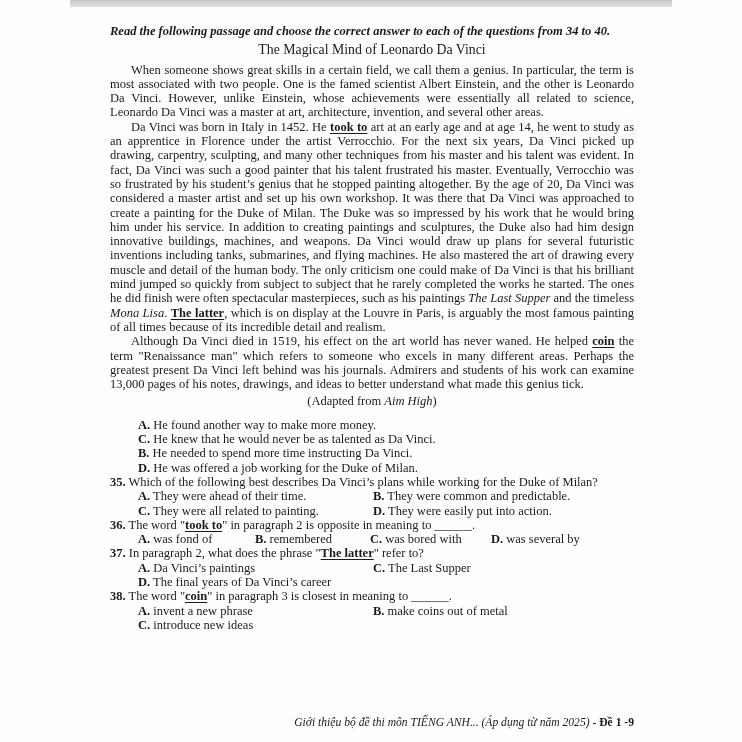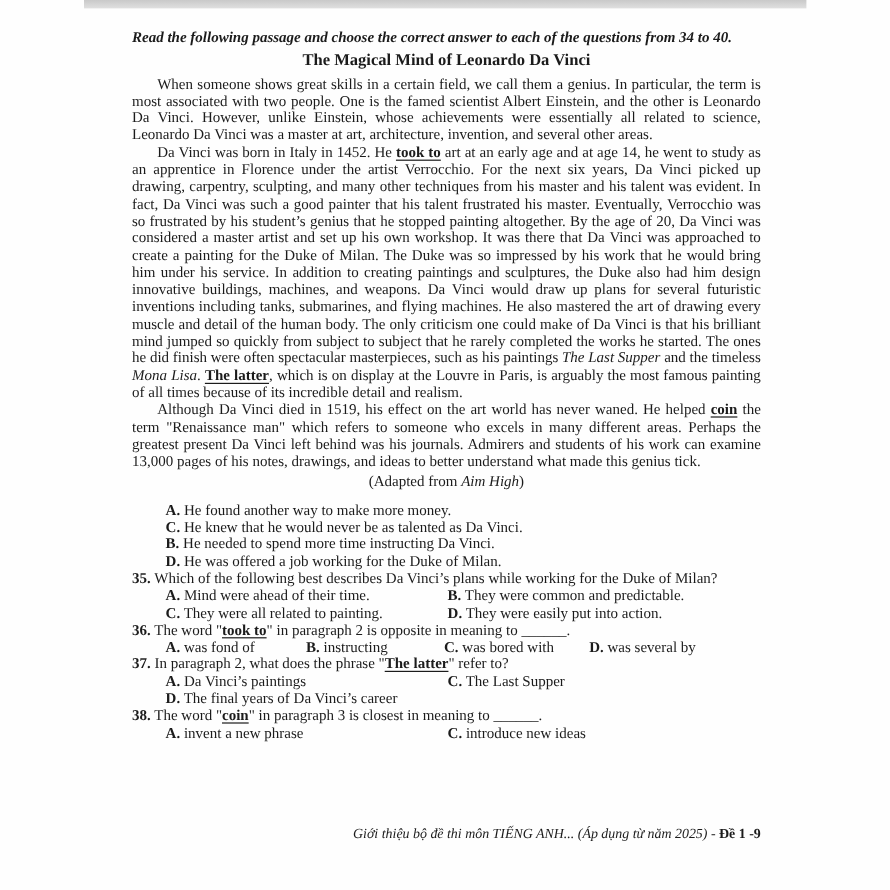--- a/index.html
+++ b/index.html
@@ -28,42 +28,42 @@
   }
   .instructions {
     margin: 0 0 5px 0;
     font-weight: bold;
     font-style: italic;
     text-align: justify;
   }
   .title {
     margin: 4px 0 5px 0;
     font-size: 13.8px;
-    font-weight: bold;
+    font-weight: normal;
     text-align: center;
   }
   .para {
     margin: 0;
     text-align: justify;
     text-indent: 21px;
   }
   .source {
     margin: 3px 0 9px 0;
     text-align: center;
   }
   .q-prompt { margin: 0; }
   .q-num { font-weight: bold; }
   .options { margin-left: 28px; }
   .options .option { display: block; }
   .options.grid2 { display: grid; grid-template-columns: 235px 1fr; }
   .options.grid4 { display: grid; grid-template-columns: 117px 115px 121px 1fr; }
   .opt-label { font-weight: bold; }
   .footer {
     position: absolute;
-    top: 688px;
+    top: 716px;
     right: 108px;
     margin: 0;
     font-size: 11.6px;
   }
   .sb { font-weight: bold; }
   .si { font-style: italic; }
   .su { text-decoration: underline; text-underline-offset: 2px; }
 </style>
 </head>
 <body>
@@ -84,46 +84,47 @@
           <div class="options rows">
             <div class="option"><span class="opt-label">A.</span><span class="opt-text"> He found another way to make more money.</span></div>
             <div class="option"><span class="opt-label">C.</span><span class="opt-text"> He knew that he would never be as talented as Da Vinci.</span></div>
             <div class="option"><span class="opt-label">B.</span><span class="opt-text"> He needed to spend more time instructing Da Vinci.</span></div>
             <div class="option"><span class="opt-label">D.</span><span class="opt-text"> He was offered a job working for the Duke of Milan.</span></div>
           </div>
         </div>
         <div class="question">
           <p class="q-prompt"><span class="q-num">35.</span><span> Which of the following best describes Da Vinci’s plans while working for the Duke of Milan?</span></p>
           <div class="options grid2">
-            <div class="option"><span class="opt-label">A.</span><span class="opt-text"> Mind were ahead of their time.</span></div>
+            <div class="option"><span class="opt-label">A.</span><span class="opt-text"> They were ahead of their time.</span></div>
             <div class="option"><span class="opt-label">B.</span><span class="opt-text"> They were common and predictable.</span></div>
             <div class="option"><span class="opt-label">C.</span><span class="opt-text"> They were all related to painting.</span></div>
             <div class="option"><span class="opt-label">D.</span><span class="opt-text"> They were easily put into action.</span></div>
           </div>
         </div>
         <div class="question">
           <p class="q-prompt"><span class="q-num">36.</span><span> The word "</span><span class="sb su">took to</span><span>" in paragraph 2 is opposite in meaning to ______.</span></p>
           <div class="options grid4">
             <div class="option"><span class="opt-label">A.</span><span class="opt-text"> was fond of</span></div>
-            <div class="option"><span class="opt-label">B.</span><span class="opt-text"> instructing</span></div>
+            <div class="option"><span class="opt-label">B.</span><span class="opt-text"> remembered</span></div>
             <div class="option"><span class="opt-label">C.</span><span class="opt-text"> was bored with</span></div>
             <div class="option"><span class="opt-label">D.</span><span class="opt-text"> was several by</span></div>
           </div>
         </div>
         <div class="question">
           <p class="q-prompt"><span class="q-num">37.</span><span> In paragraph 2, what does the phrase "</span><span class="sb su">The latter</span><span>" refer to?</span></p>
           <div class="options grid2">
             <div class="option"><span class="opt-label">A.</span><span class="opt-text"> Da Vinci’s paintings</span></div>
             <div class="option"><span class="opt-label">C.</span><span class="opt-text"> The Last Supper</span></div>
             <div class="option"><span class="opt-label">D.</span><span class="opt-text"> The final years of Da Vinci’s career</span></div>
           </div>
         </div>
         <div class="question">
           <p class="q-prompt"><span class="q-num">38.</span><span> The word "</span><span class="sb su">coin</span><span>" in paragraph 3 is closest in meaning to ______.</span></p>
           <div class="options grid2">
             <div class="option"><span class="opt-label">A.</span><span class="opt-text"> invent a new phrase</span></div>
+            <div class="option"><span class="opt-label">B.</span><span class="opt-text"> make coins out of metal</span></div>
             <div class="option"><span class="opt-label">C.</span><span class="opt-text"> introduce new ideas</span></div>
           </div>
         </div>
       </div>
   </div>
   <p class="footer"><span class="si">Giới thiệu bộ đề thi môn TIẾNG ANH... (Áp dụng từ năm 2025) - </span><span class="sb">Đề 1 -9</span></p>
 </div>
 
 </body></html>

